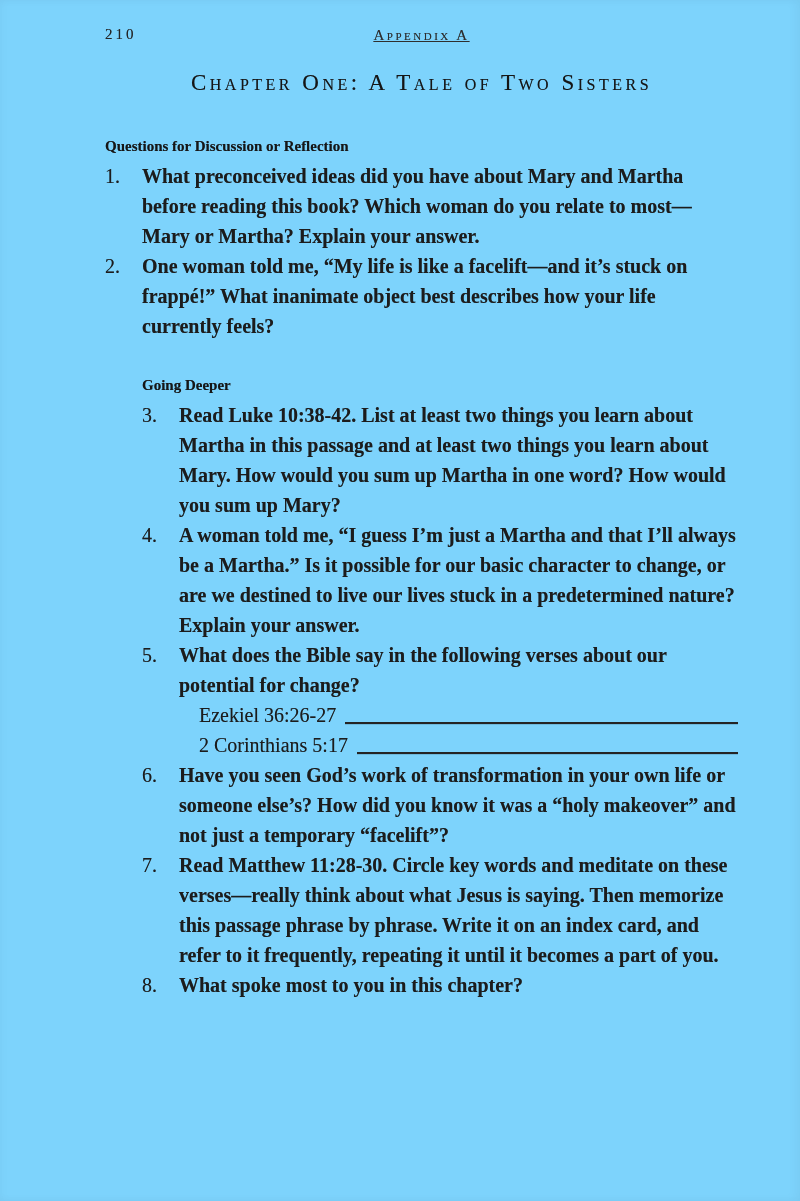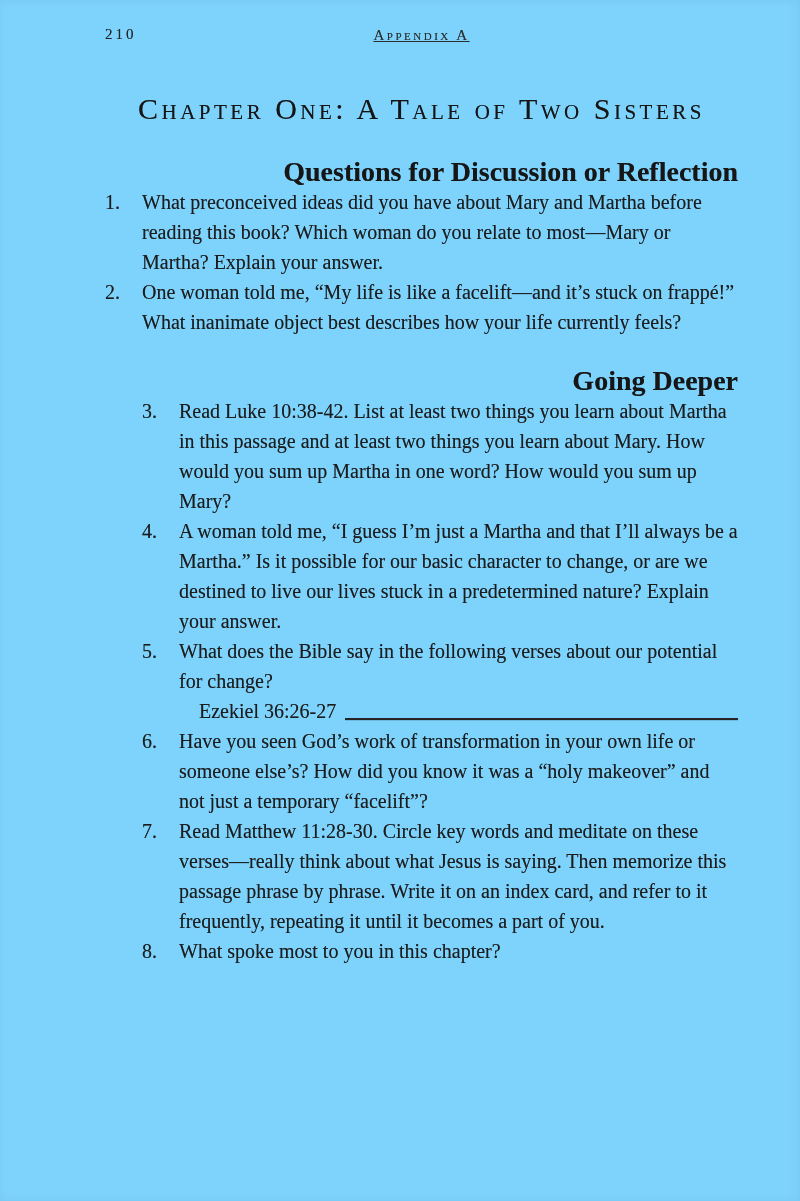--- a/index.html
+++ b/index.html
@@ -43,53 +43,52 @@
     top: 1px;
     text-align: center;
     font-variant: small-caps;
     font-size: 15px;
     letter-spacing: 2.5px;
     color: #2e2e2e;
     text-decoration: underline;
   }
   
   .chapter-title {
-    margin-top: 46px;
+    margin-top: 20px;
     text-align: center;
     font-variant: small-caps;
-    font-size: 30px;
+    font-size: 23px;
     letter-spacing: 3.5px;
     color: #151515;
     line-height: 30px;
     white-space: nowrap;
   }
   
   .sections { display: block; }
   .section { margin-top: 33px; }
   .section + .section { margin-top: 29px; margin-left: 37px; }
   .section-heading {
     font-weight: bold;
-    font-size: 28px;
+    font-size: 15px;
     line-height: 30px;
     color: #161616;
-    text-align: right;
   }
   .question-list { margin: 0; padding: 0; list-style: none; }
   .question {
     display: flex;
     align-items: flex-start;
     font-size: 20px;
     line-height: 30px;
   }
   .q-num {
     flex: 0 0 37px;
     color: #1c1c1c;
   }
   .q-body { flex: 1 1 auto; min-width: 0; }
-  .q-text { display: block; }
+  .q-text { display: block; font-weight: bold; }
   
   .blank-row {
     display: flex;
     align-items: flex-end;
     padding-left: 20px;
     height: 30px;
   }
   .blank-label {
     white-space: nowrap;
     padding-right: 9px;
@@ -155,20 +154,23 @@
     </span>
   </li>
 
   <li class="question">
     <span class="q-num">5.</span>
     <span class="q-body">
       <span class="q-text">What does the Bible say in the following verses about our potential for change?</span>
       <span class="blanks"><span class="blank-row">
                   <span class="blank-label">Ezekiel 36:26-27</span>
                   <span class="blank-line"></span>
+                </span><span class="blank-row">
+                  <span class="blank-label">2 Corinthians 5:17</span>
+                  <span class="blank-line"></span>
                 </span></span>
     </span>
   </li>
 
   <li class="question">
     <span class="q-num">6.</span>
     <span class="q-body">
       <span class="q-text">Have you seen God’s work of transformation in your own life or someone else’s? How did you know it was a “holy makeover” and not just a temporary “facelift”?</span>
 
     </span>

